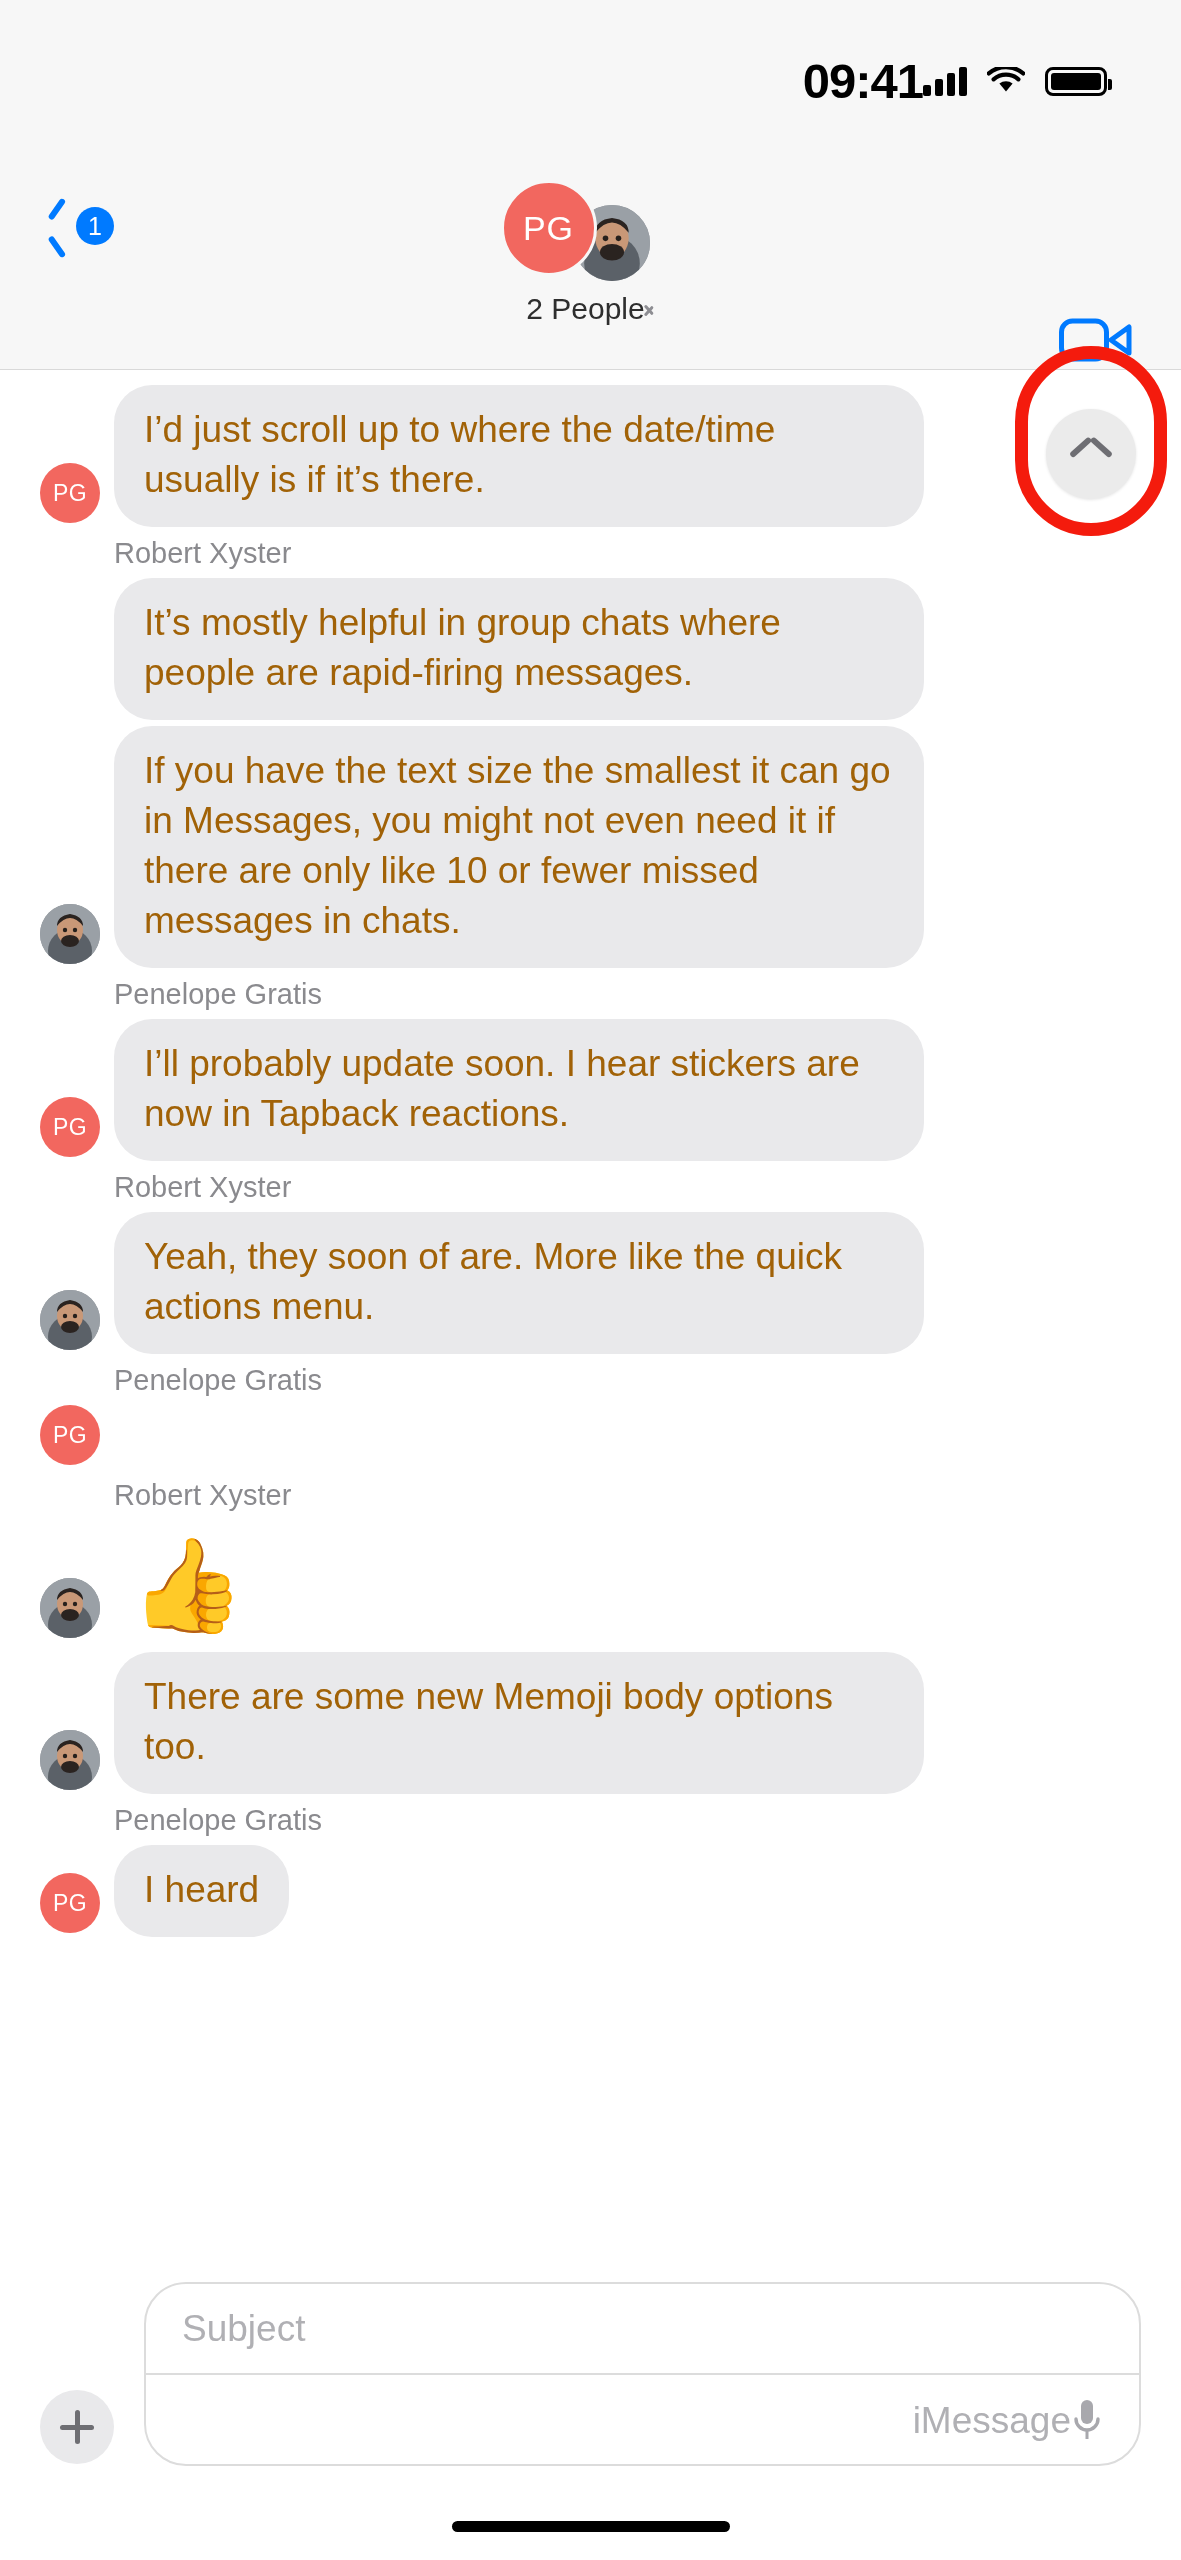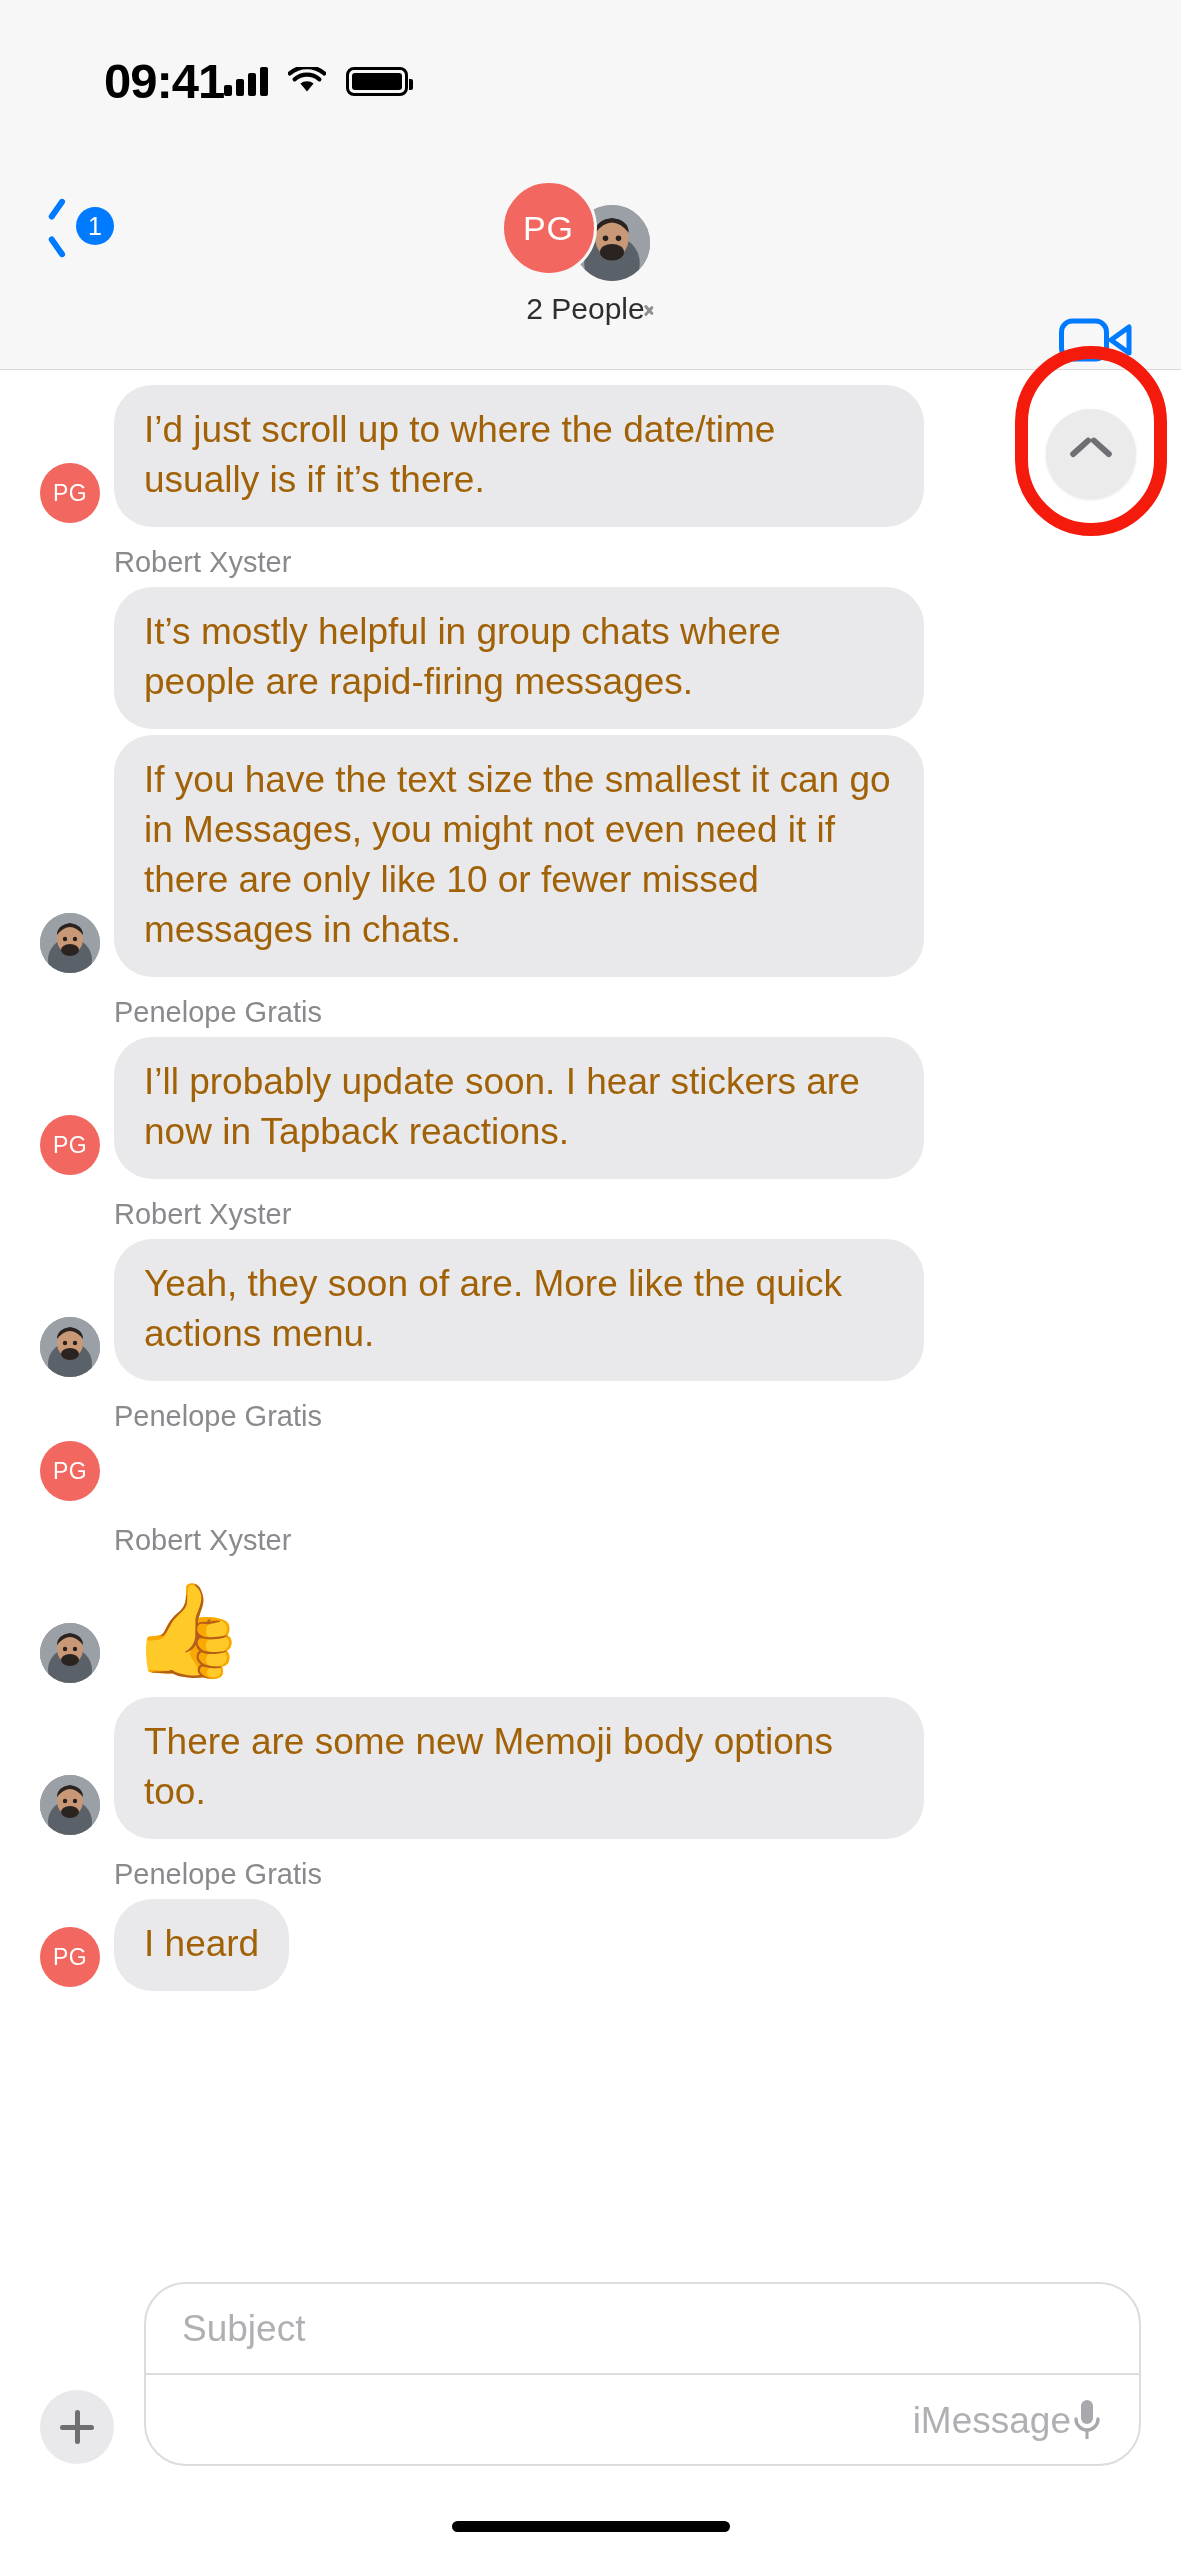--- a/index.html
+++ b/index.html
@@ -19,21 +19,21 @@
   }
 
   
   .status-bar {
     position: absolute;
     top: 0; left: 0; right: 0;
     height: 140px;
     background: #f7f7f7;
     display: flex;
     align-items: center;
-    justify-content: flex-start;
+    justify-content: flex-end;
     padding: 0 58px;
   }
   .status-time {
     font-size: 49px;
     font-weight: bold;
     color: #000;
     letter-spacing: -1px;
     margin-top: 22px;
     margin-left: 46px;
   }
@@ -186,21 +186,21 @@
     left: -10px; bottom: 0;
     width: 28px; height: 30px;
     background: #e9e9eb;
     border-bottom-right-radius: 22px;
     z-index: -1;
   }
   .sender-label {
     font-size: 29px;
     color: #8a8a8e;
     padding-left: 114px;
-    margin: 19px 0 8px 0;
+    margin: 10px 0 8px 0;
   }
   .emoji-row {
     display: flex; align-items: flex-end;
     padding: 0 40px;
     margin-bottom: 6px;
   }
   .big-emoji {
     font-size: 92px;
     line-height: 110px;
     padding: 8px 16px 2px 16px;

